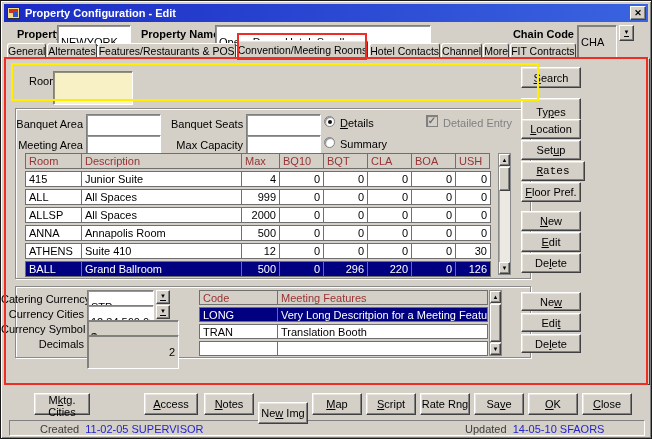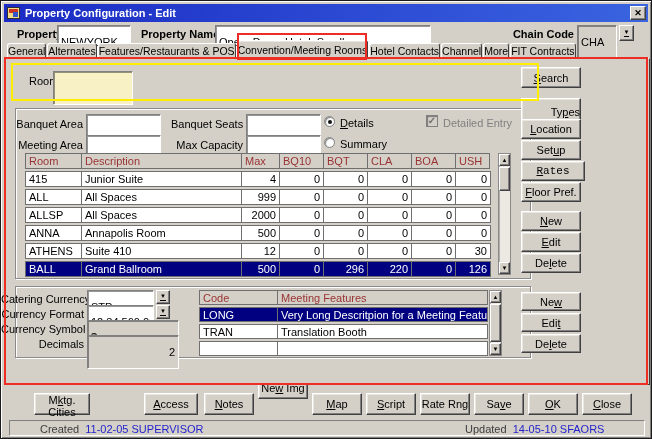--- a/index.html
+++ b/index.html
@@ -257,21 +257,21 @@
     <div class="sb-thumb" style="top:13px;height:24px;"></div>
     <div class="sb-btn sb-bottom"><span>▼</span></div>
   </div>
 
   <div class="groupbox" style="left:14px;top:285px;width:516px;height:72px;"></div>
   <span class="lbl r z" style="left:0px;top:292px;width:83px;">Catering Currency</span>
   <input class="fld z" style="left: 86px; top: 289px; width: 67px; height: 14px;" value="STP">
   <button class="lov" style="left:155px;top:289px;width:14px;height:14px;">
       <span class="lov-glyph">▼</span>
     </button>
-  <span class="lbl r z" style="left:0px;top:307px;width:83px;">Currency Format</span>
+  <span class="lbl r z" style="left:0px;top:307px;width:83px;">Currency Cities</span>
   <input class="fld num z" style="left: 86px; top: 304px; width: 67px; height: 14px;" value="12,34,560.00">
   <button class="lov" style="left:155px;top:304px;width:14px;height:14px;">
       <span class="lov-glyph">▼</span>
     </button>
   <span class="lbl r z" style="left:0px;top:322px;width:83px;">Currency Symbol</span>
   <input class="fld dis z" style="left: 86px; top: 319px; width: 92px; height: 14px;" value="$">
   <span class="lbl r z" style="left:0px;top:337px;width:83px;">Decimals</span>
   <input class="fld dis num z" style="left: 86px; top: 334px; width: 92px; height: 14px;" value="2">
 
   <div class="otable" style="left:198px;top:289px;width:290px;">
@@ -299,34 +299,34 @@
   </div>
 
   <div class="anno red" style="left:236px;top:32px;width:130px;height:27px;"></div>
   <div class="anno red" style="left:3px;top:56px;width:644px;height:328px;"></div>
 
   <div class="statusbar">
     <span class="st" style="left:30px;"><span>Created</span>&nbsp; <span class="blue">11-02-05  SUPERVISOR</span></span>
     <span class="st" style="left:455px;"><span>Updated</span>&nbsp; <span class="blue">14-05-10  SFAORS</span></span>
   </div>
 
-<button class="btn z" style="left: 520px; top: 97px; width: 60px; height: 28px; text-align: right;">Ty<u>p</u>es</button>
+<button class="btn z" style="left: 520px; top: 97px; width: 60px; height: 28px;">Ty<u>p</u>es</button>
     <button class="btn z" style="left: 520px; top: 118px; width: 60px; height: 20px;"><u>L</u>ocation</button>
     <button class="btn z" style="left: 520px; top: 139px; width: 60px; height: 20px;">Set<u>u</u>p</button>
     <button class="btn z" style="left: 520px; top: 160px; width: 64px; height: 20px; font-family: Liberation Mono, monospace;"><u>R</u>ates</button>
     <button class="btn z" style="left: 520px; top: 181px; width: 60px; height: 20px;"><u>F</u>loor Pref.</button>
     <button class="btn z" style="left: 520px; top: 210px; width: 60px; height: 20px;"><u>N</u>ew</button>
     <button class="btn z" style="left: 520px; top: 231px; width: 60px; height: 20px;"><u>E</u>dit</button>
     <button class="btn z" style="left: 520px; top: 252px; width: 60px; height: 20px;">De<u>l</u>ete</button>
     <button class="btn z" style="left: 520px; top: 291px; width: 60px; height: 19px;">Ne<u>w</u></button>
     <button class="btn z" style="left: 520px; top: 312px; width: 60px; height: 19px;">Edi<u>t</u></button>
     <button class="btn z" style="left: 520px; top: 333px; width: 60px; height: 19px;">De<u>l</u>ete</button>
     <button class="btn" style="left: 33px; top: 392px; width: 56px; height: 22px;">M<u>k</u>tg. Cities</button>
     <button class="btn" style="left: 143px; top: 392px; width: 54px; height: 22px;"><u>A</u>ccess</button>
     <button class="btn" style="left: 203px; top: 392px; width: 50px; height: 22px;"><u>N</u>otes</button>
-    <button class="btn" style="left: 257px; top: 376px; width: 50px; height: 22px;">Ne<u>w</u> Img</button>
+    <button class="btn" style="left: 257px; top: 401px; width: 50px; height: 22px;">Ne<u>w</u> Img</button>
     <button class="btn" style="left: 311px; top: 392px; width: 50px; height: 22px;"><u>M</u>ap</button>
     <button class="btn" style="left: 365px; top: 392px; width: 50px; height: 22px;"><u>S</u>cript</button>
     <button class="btn" style="left: 419px; top: 392px; width: 50px; height: 22px;">Rate Rng</button>
     <button class="btn" style="left: 473px; top: 392px; width: 50px; height: 22px;">Sa<u>v</u>e</button>
     <button class="btn" style="left: 527px; top: 392px; width: 50px; height: 22px;"><u>O</u>K</button>
     <button class="btn" style="left: 581px; top: 392px; width: 50px; height: 22px;"><u>C</u>lose</button>
   </div>
 
 </body></html>

